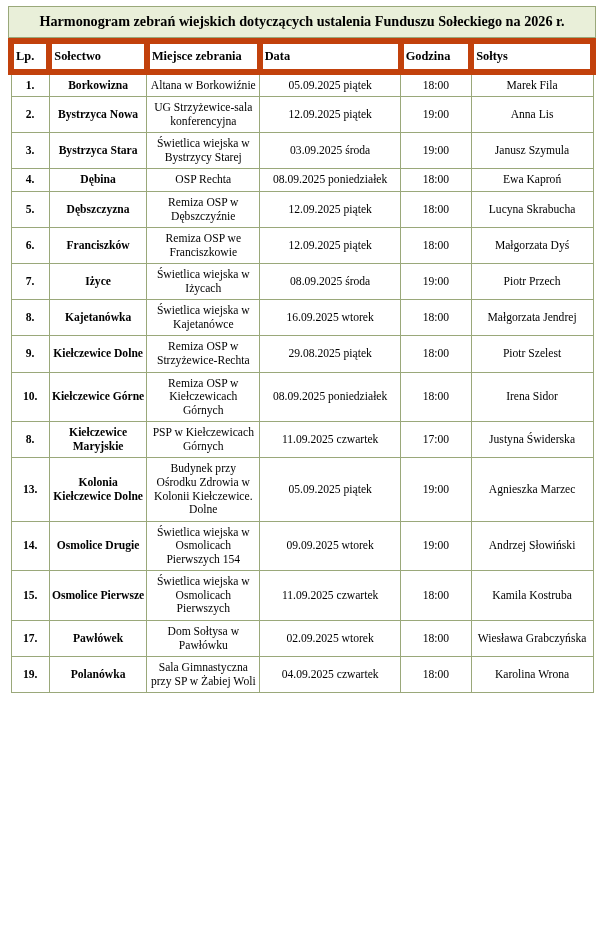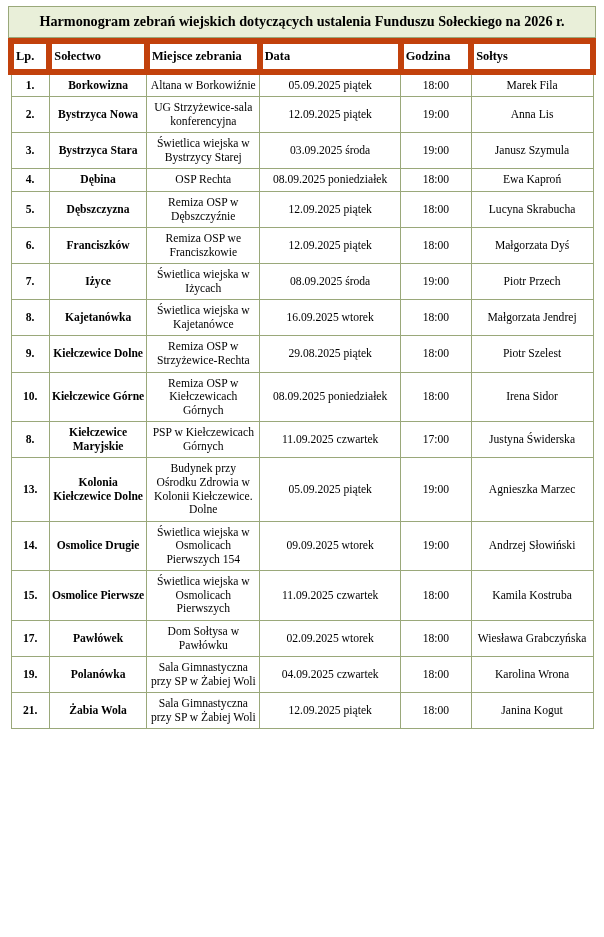--- a/index.html
+++ b/index.html
@@ -214,24 +214,16 @@
           <td class="soltys">Wiesława Grabczyńska</td>
         </tr>
         <tr>
           <td class="lp">19.</td>
           <td class="sol">Polanówka</td>
           <td class="place">Sala Gimnastyczna przy SP w Żabiej Woli</td>
           <td class="date">04.09.2025   czwartek</td>
           <td class="time">18:00</td>
           <td class="soltys">Karolina Wrona</td>
         </tr>
-        <tr>
-          <td class="lp">21.</td>
-          <td class="sol">Żabia Wola</td>
-          <td class="place">Sala Gimnastyczna przy SP w Żabiej Woli</td>
-          <td class="date">12.09.2025 piątek</td>
-          <td class="time">18:00</td>
-          <td class="soltys">Janina Kogut</td>
-        </tr>
       </tbody>
   </table>
 
 </div>
 
 </body></html>

